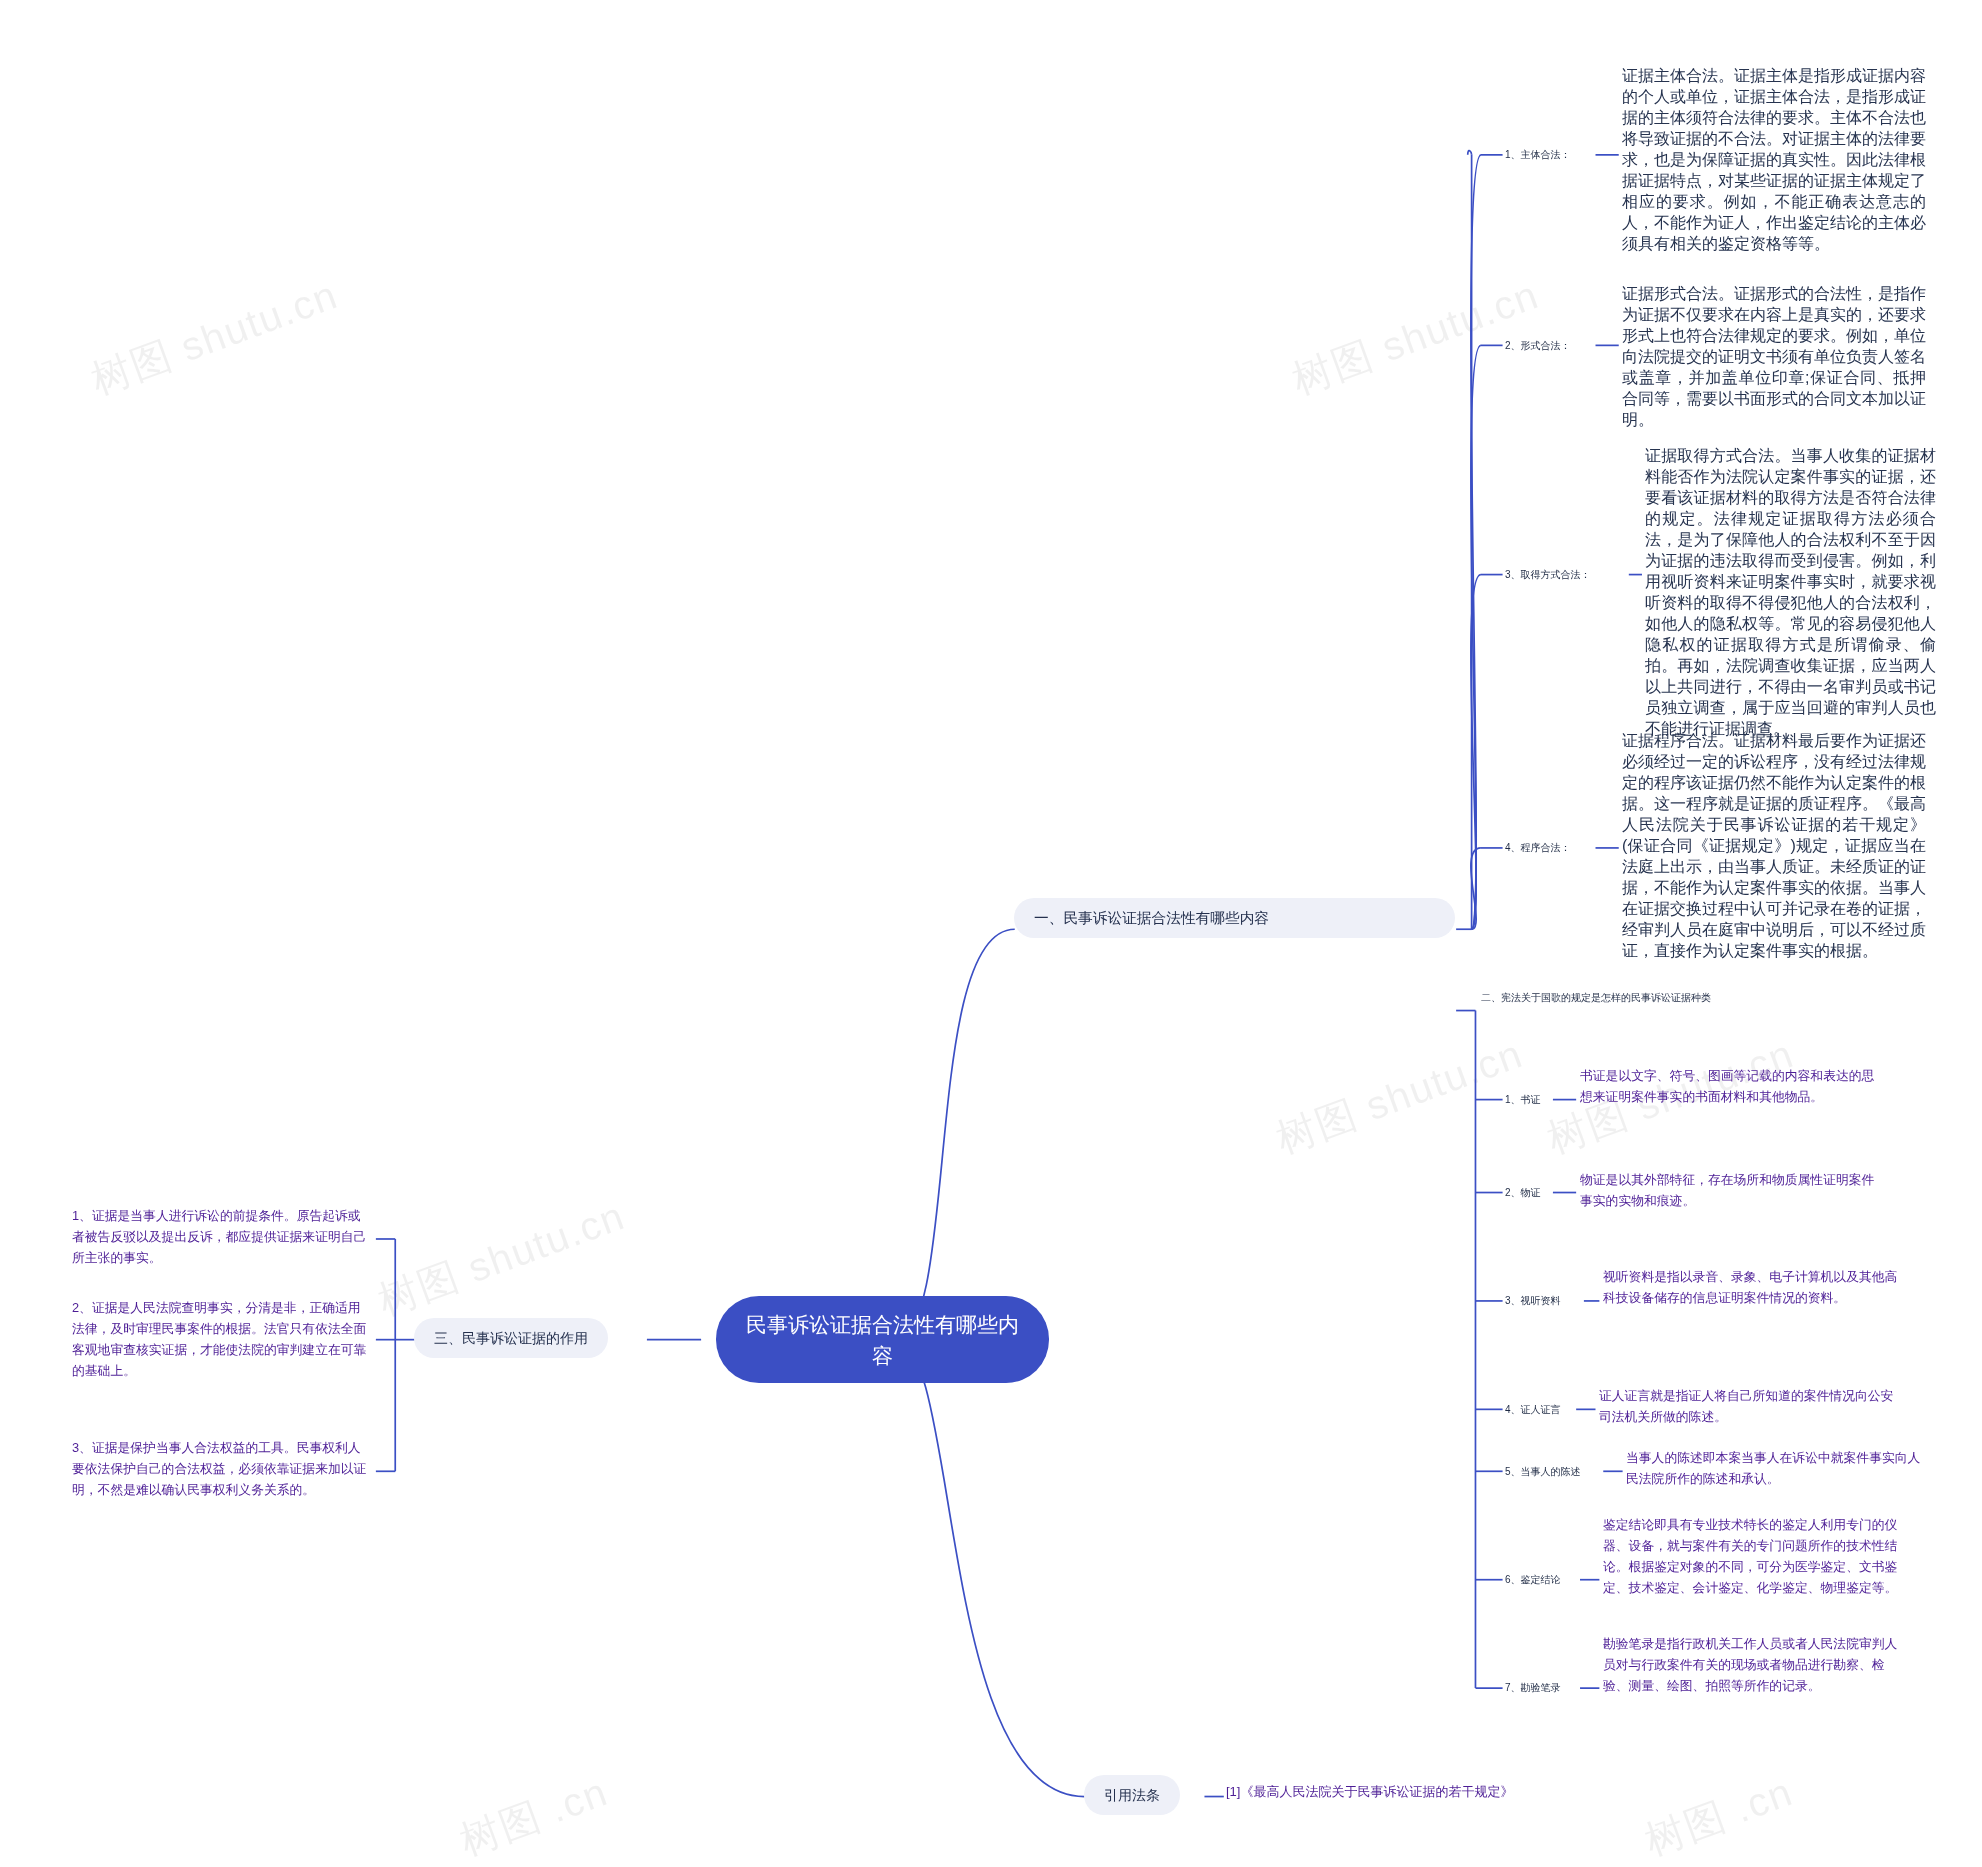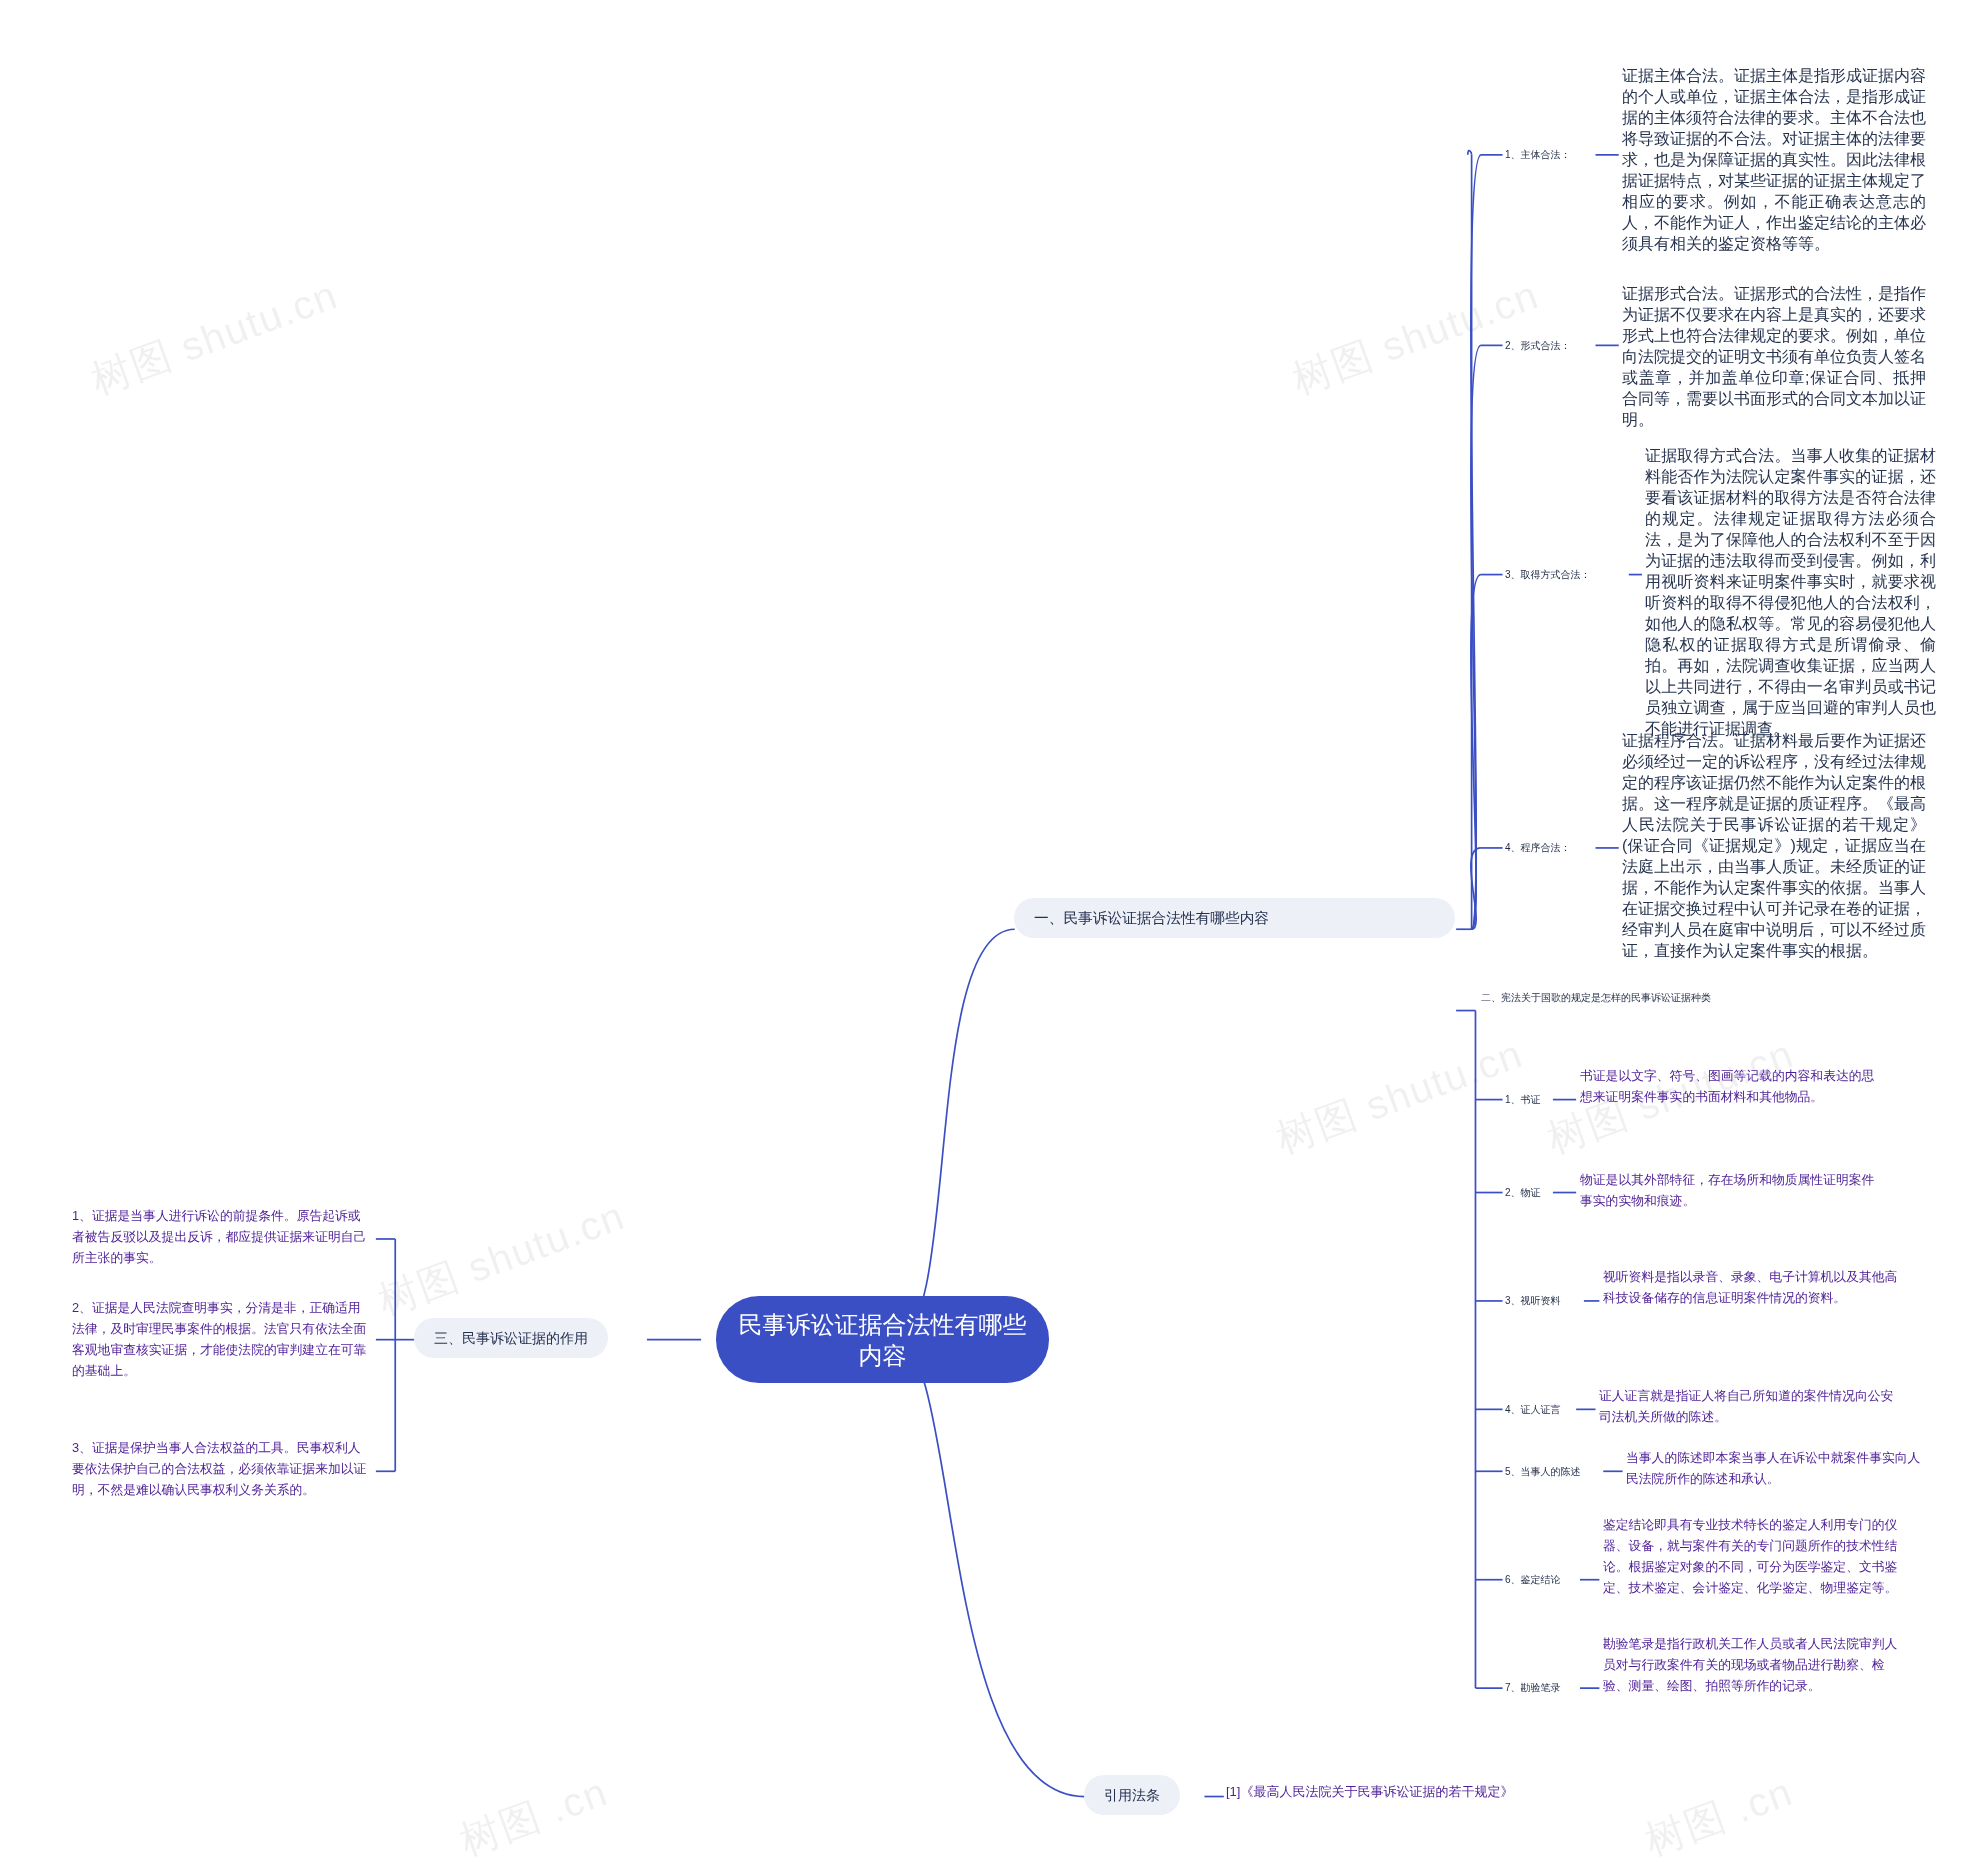--- a/index.html
+++ b/index.html
@@ -22,21 +22,21 @@
   }
   svg.links{position:absolute;left:0;top:0;width:1983px;height:1867px;pointer-events:none;}
   .node{position:absolute;box-sizing:border-box;}
 
   
   .root{
     width:333px;height:87px;
     background:#3b4fc4;
     border-radius:43px;
     color:#fff;
-    font-size:24px;
+    font-size:21px;
     line-height:31px;
     display:flex;align-items:center;
     text-align:center;
     padding:0 20px;
   }
   
   .pill{
     background:#eef0f8;
     border-radius:20px;
     color:#24304e;

